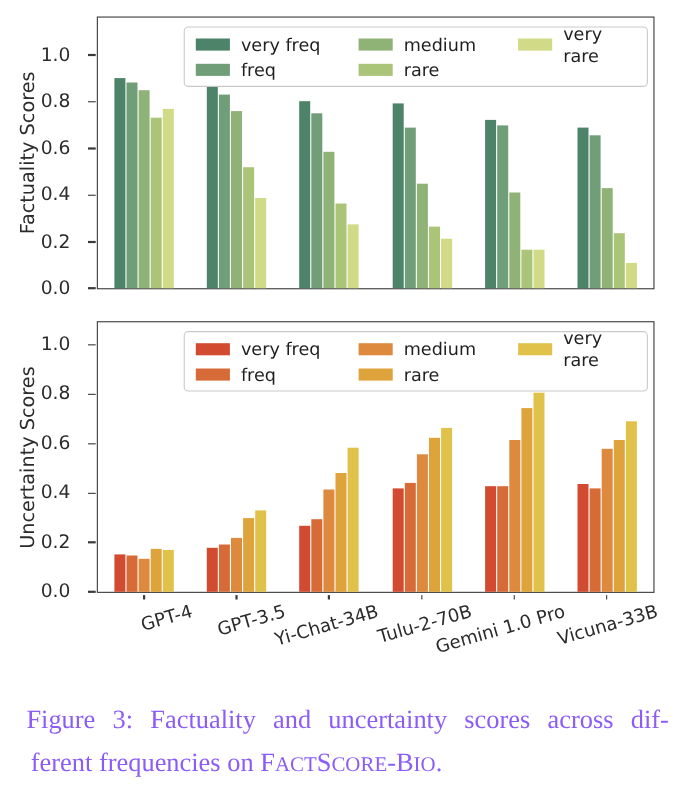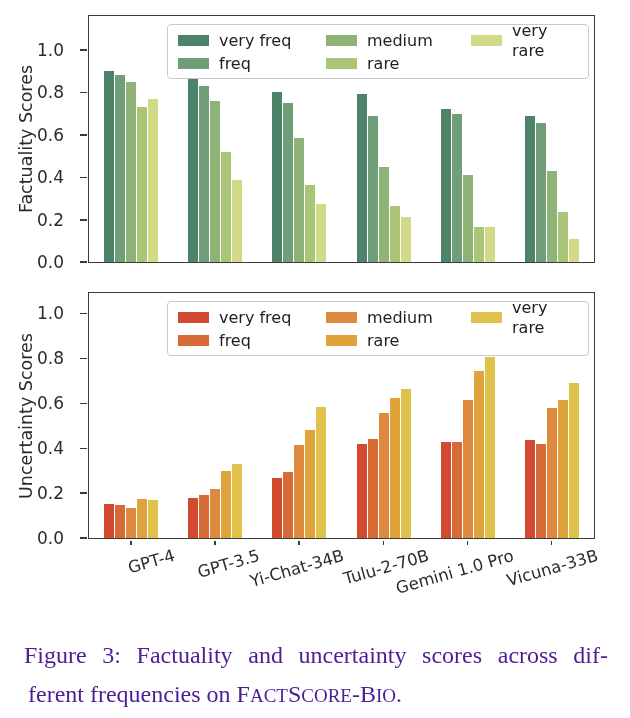--- a/index.html
+++ b/index.html
@@ -40,21 +40,21 @@
   .legend-item{display:flex;align-items:center;gap:10px;}
   .legend-swatch{width:31px;height:11px;flex:0 0 31px;}
   .legend-label{font-size:16px;color:#1f1f1f;line-height:20px;}
   .xlabels{position:absolute;left:88px;top:541px;width:507px;height:62px;}
   .xlabel{
     position:absolute;top:5px;white-space:nowrap;font-size:16.5px;color:#2b2b2b;
     transform-origin:100% 0;transform:rotate(-16deg);
   }
   .caption{
     position:absolute;left:24px;top:638px;width:584px;
-    font-family:"Liberation Serif","DejaVu Serif",serif;font-size:24px;line-height:35px;color:#4c1d95;
+    font-family:"Liberation Serif","DejaVu Serif",serif;font-size:24px;line-height:35px;color:#8b5cf6;
   }
   .cap-line1{margin:0;text-align:justify;text-align-last:justify;}
   .cap-line2{margin:4px;}
   .sc-big{font-size:24px;}
   .sc-small{font-size:19px;}
 </style>
 </head>
 <body>
 
 <div class="canvas">

